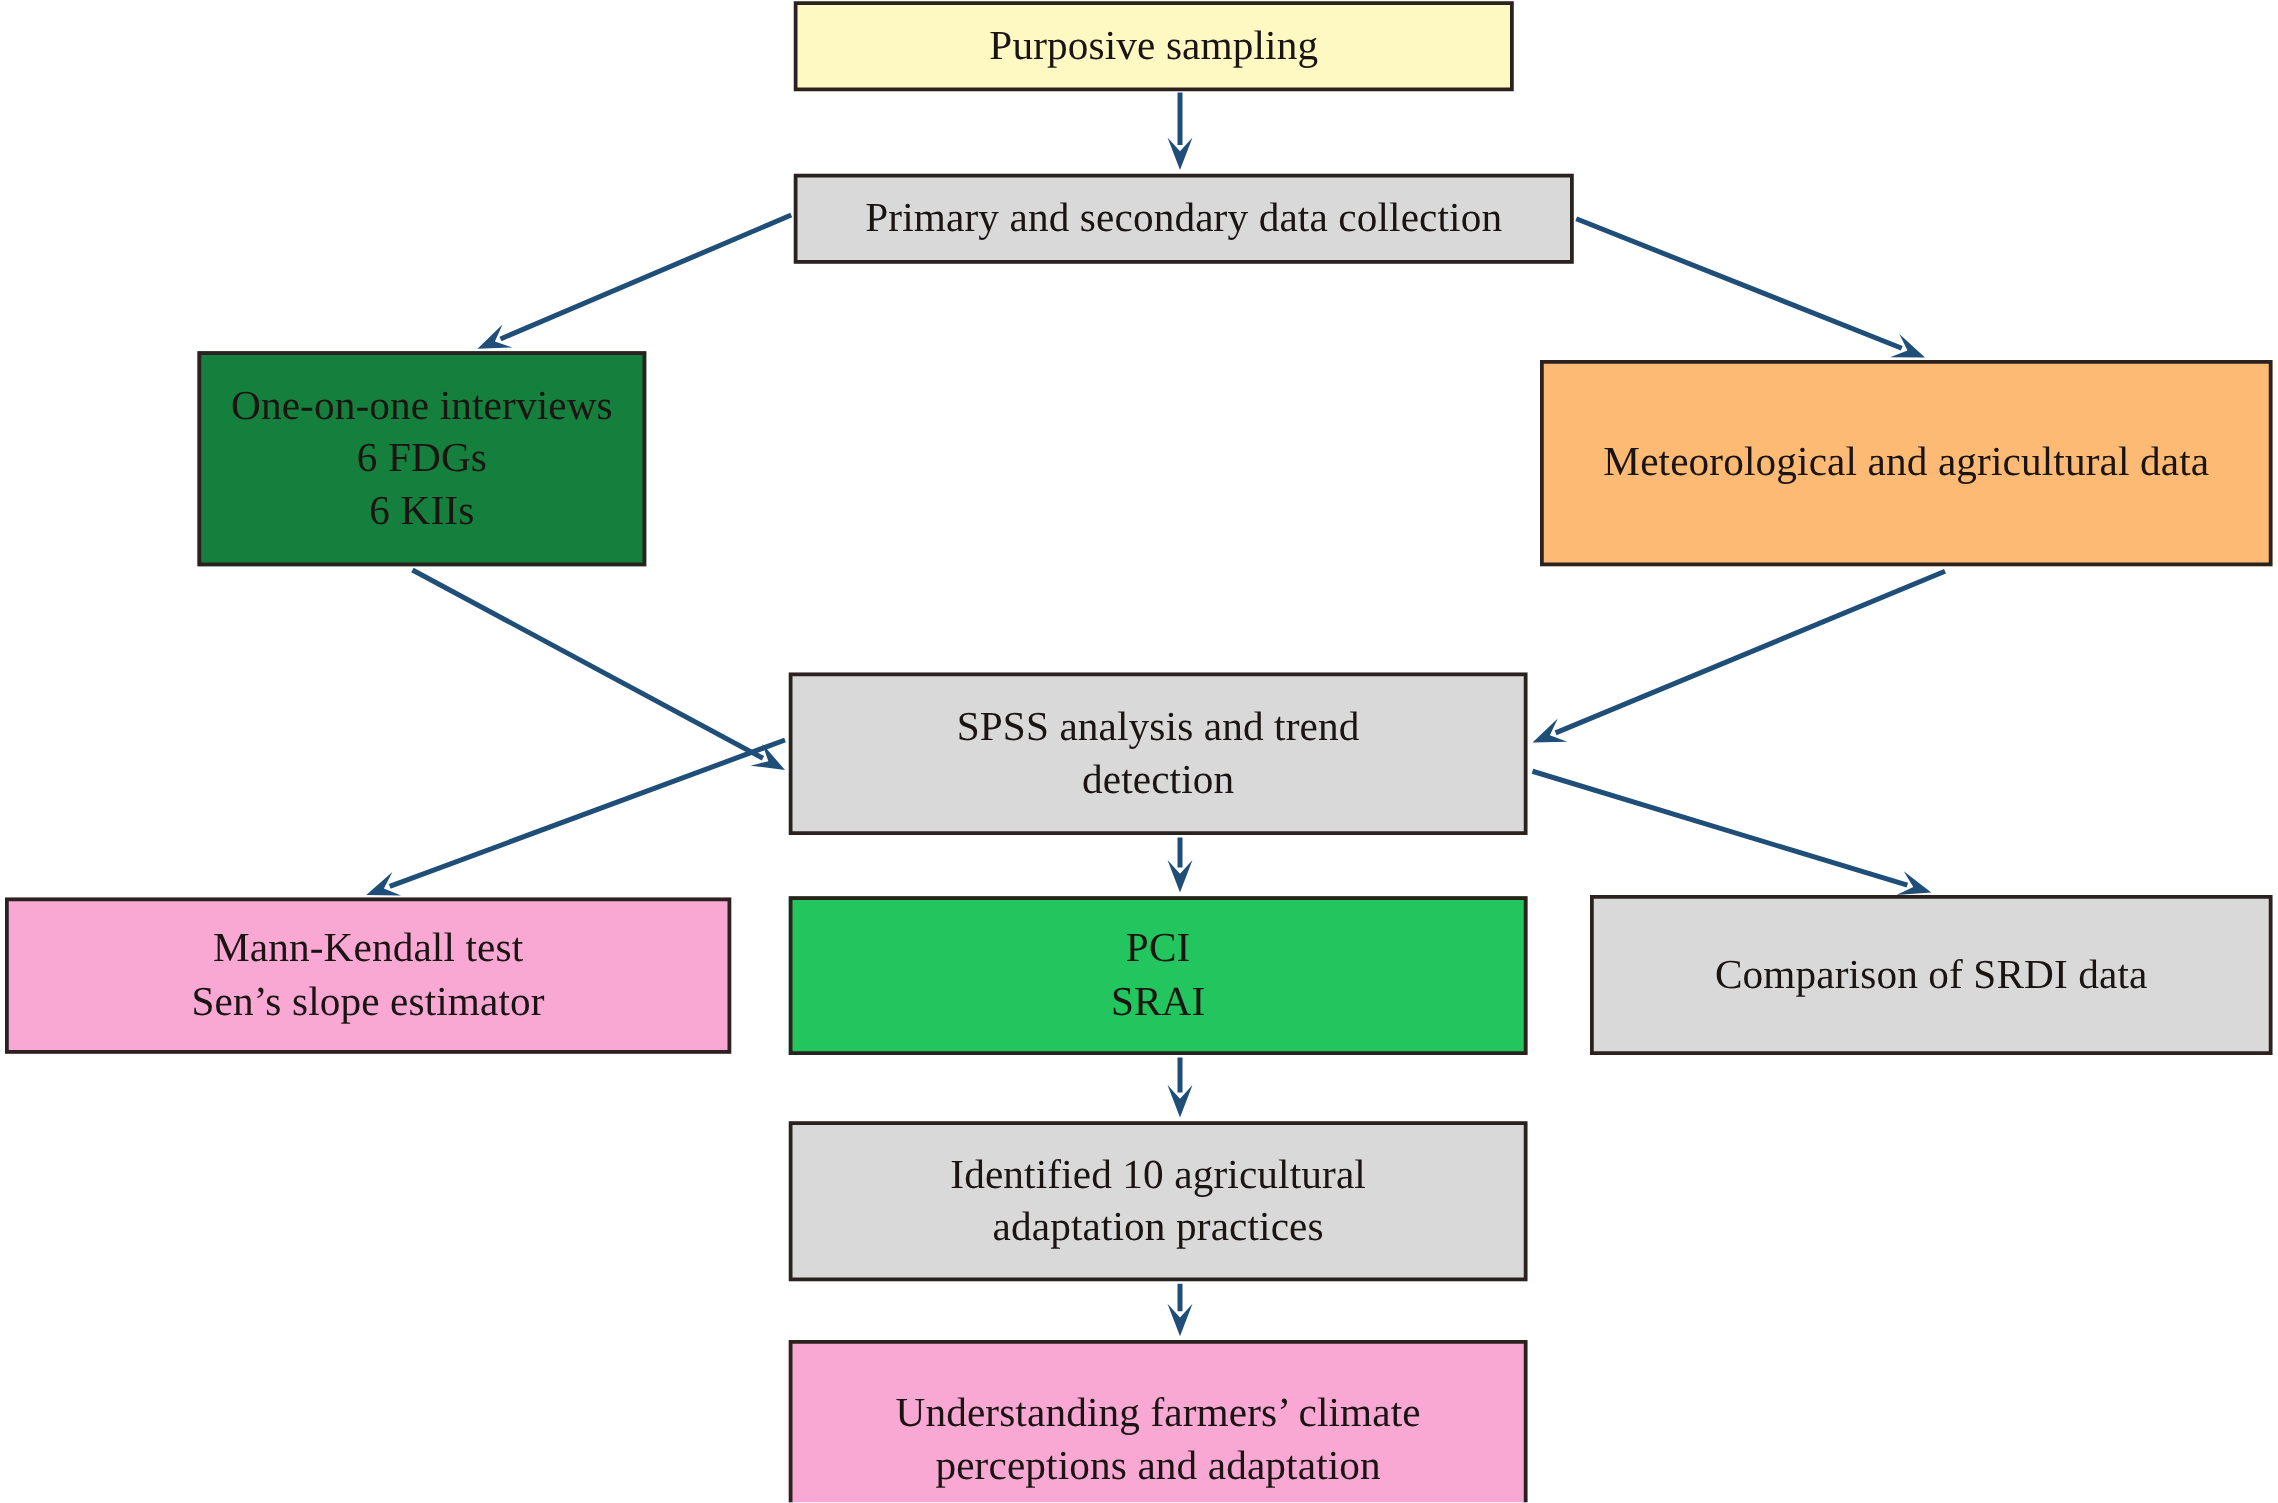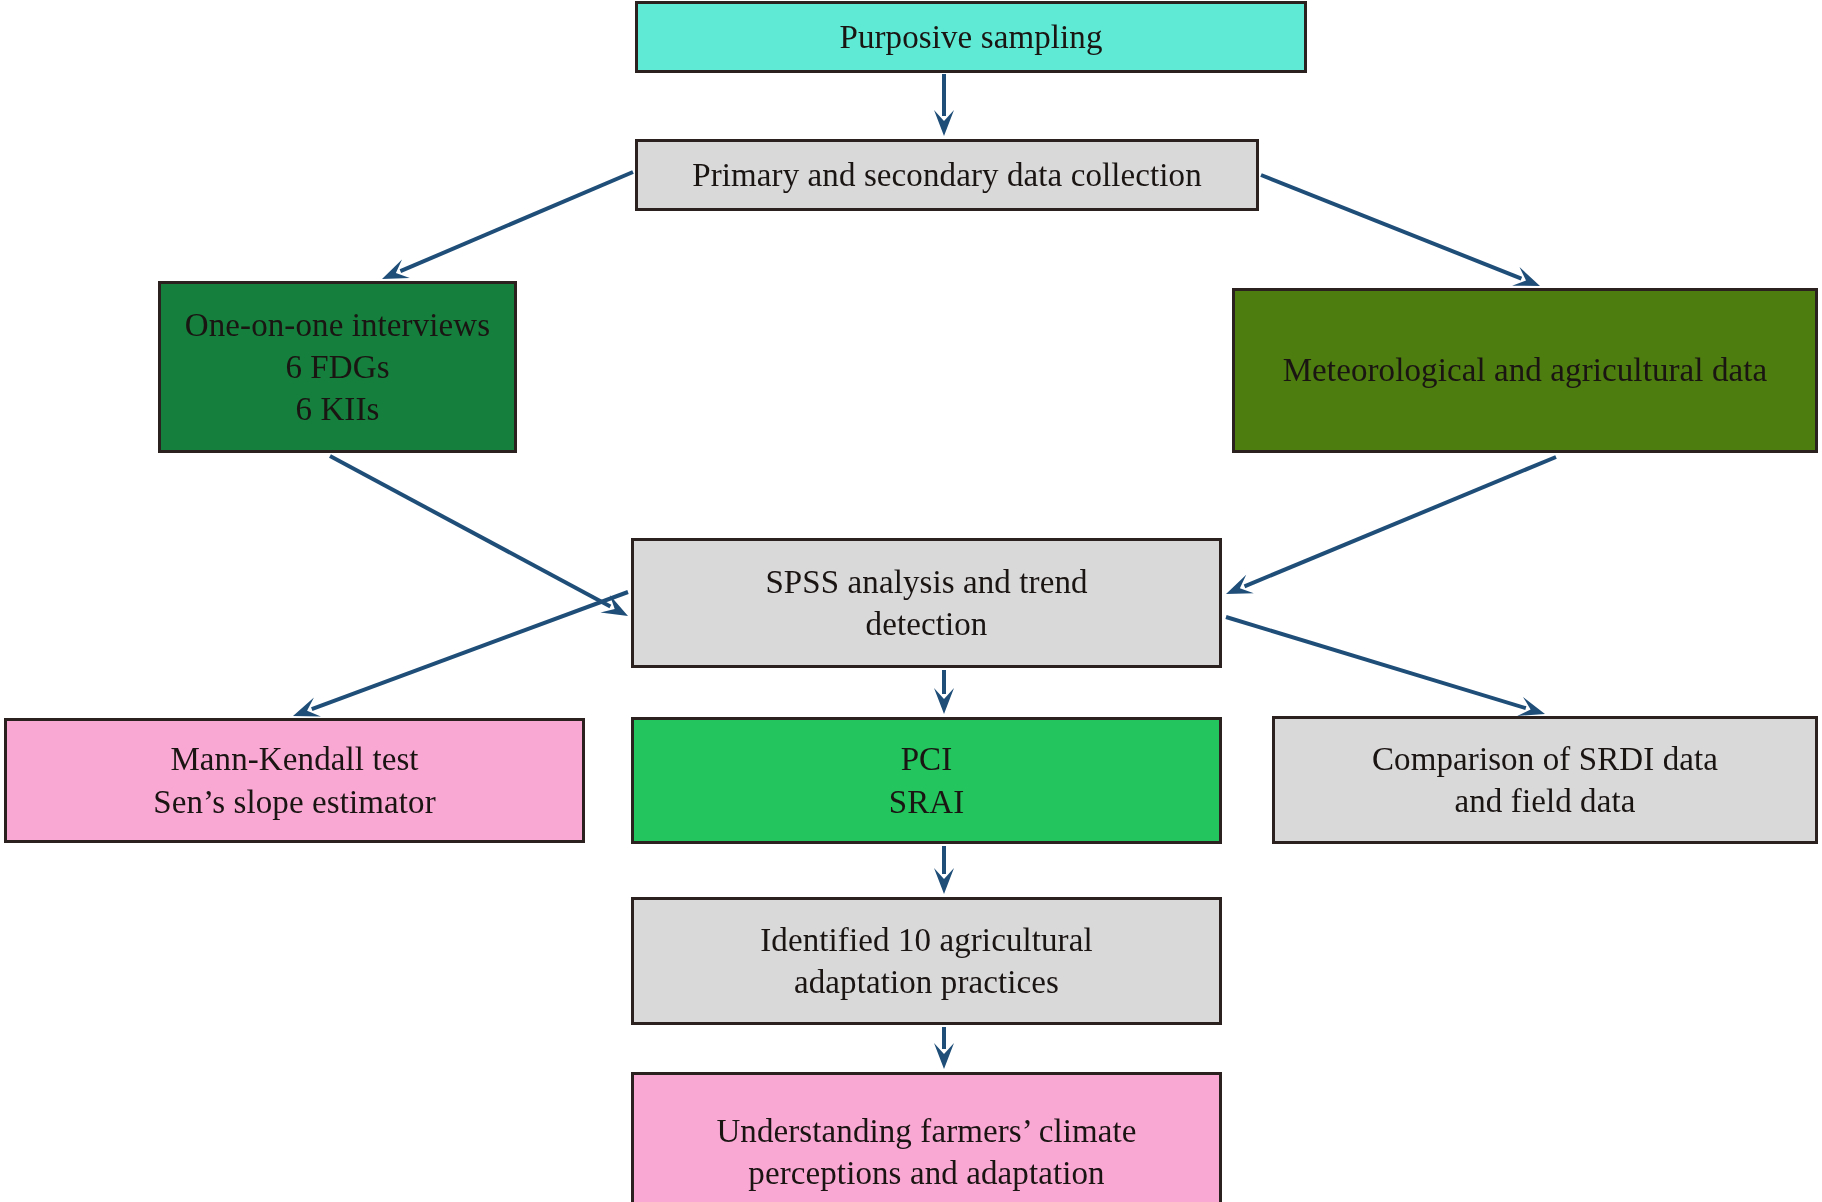--- a/index.html
+++ b/index.html
@@ -89,38 +89,38 @@
       <g>
         <line x1="944" y1="846" x2="944" y2="874" stroke="#1F4E79" stroke-width="4"></line>
         <path d="M 944 894 L 934.0 868.0 L 944.0 878.9 L 954.0 868.0 Z" fill="#1F4E79"></path>
       </g>
       <g>
         <line x1="944" y1="1027" x2="944" y2="1049" stroke="#1F4E79" stroke-width="4"></line>
         <path d="M 944 1069 L 934.0 1043.0 L 944.0 1053.9 L 954.0 1043.0 Z" fill="#1F4E79"></path>
       </g>
     </svg>
   <div id="node-layer">
-      <div class="node" style="left: 635px; top: 1px; width: 672px; height: 72px; background: #5eead4; border-color: rgb(43, 34, 32); color: rgb(26, 20, 19); font-family: Liberation Serif, serif;">
+      <div class="node" style="left: 635px; top: 1px; width: 576px; height: 72px; background: #fef9c3; border-color: rgb(43, 34, 32); color: rgb(26, 20, 19); font-family: Liberation Serif, serif;">
         <div class="lines">
           <div>Purposive sampling</div>
         </div>
       </div>
       <div class="node" style="left: 635px; top: 139px; width: 624px; height: 72px; background: rgb(217, 217, 217); border-color: rgb(43, 34, 32); color: rgb(26, 20, 19);">
         <div class="lines">
           <div>Primary and secondary data collection</div>
         </div>
       </div>
       <div class="node" style="left: 158px; top: 281px; width: 359px; height: 172px; background: #15803d; border-color: rgb(43, 34, 32); color: rgb(26, 20, 19);">
         <div class="lines">
           <div>One-on-one interviews</div>
           <div>6 FDGs</div>
           <div>6 KIIs</div>
         </div>
       </div>
-      <div class="node" style="left: 1232px; top: 288px; width: 586px; height: 165px; background: #4d7c0f; border-color: rgb(43, 34, 32); color: rgb(26, 20, 19);">
+      <div class="node" style="left: 1232px; top: 288px; width: 586px; height: 165px; background: #fdba74; border-color: rgb(43, 34, 32); color: rgb(26, 20, 19);">
         <div class="lines">
           <div>Meteorological and agricultural data</div>
         </div>
       </div>
       <div class="node" style="left: 631px; top: 538px; width: 591px; height: 130px; background: rgb(217, 217, 217); border-color: rgb(43, 34, 32); color: rgb(26, 20, 19); text-align: center;">
         <div class="lines">
           <div>SPSS analysis and trend</div>
           <div>detection</div>
         </div>
       </div>
@@ -132,21 +132,20 @@
       </div>
       <div class="node" style="left: 631px; top: 717px; width: 591px; height: 127px; background: #22c55e; border-color: rgb(43, 34, 32); color: rgb(26, 20, 19);">
         <div class="lines">
           <div>PCI</div>
           <div>SRAI</div>
         </div>
       </div>
       <div class="node" style="left: 1272px; top: 716px; width: 546px; height: 128px; background: rgb(217, 217, 217); border-color: rgb(43, 34, 32); color: rgb(26, 20, 19); justify-content: flex-end;">
         <div class="lines">
           <div>Comparison of SRDI data</div>
-          <div>and field data</div>
         </div>
       </div>
       <div class="node" style="left: 631px; top: 897px; width: 591px; height: 128px; background: rgb(217, 217, 217); border-color: rgb(43, 34, 32); color: rgb(26, 20, 19);">
         <div class="lines">
           <div>Identified 10 agricultural</div>
           <div>adaptation practices</div>
         </div>
       </div>
       <div class="node" style="left: 631px; top: 1072px; width: 591px; height: 160px; background: #f9a8d4; border-color: rgb(43, 34, 32); color: rgb(26, 20, 19);">
         <div class="lines">

